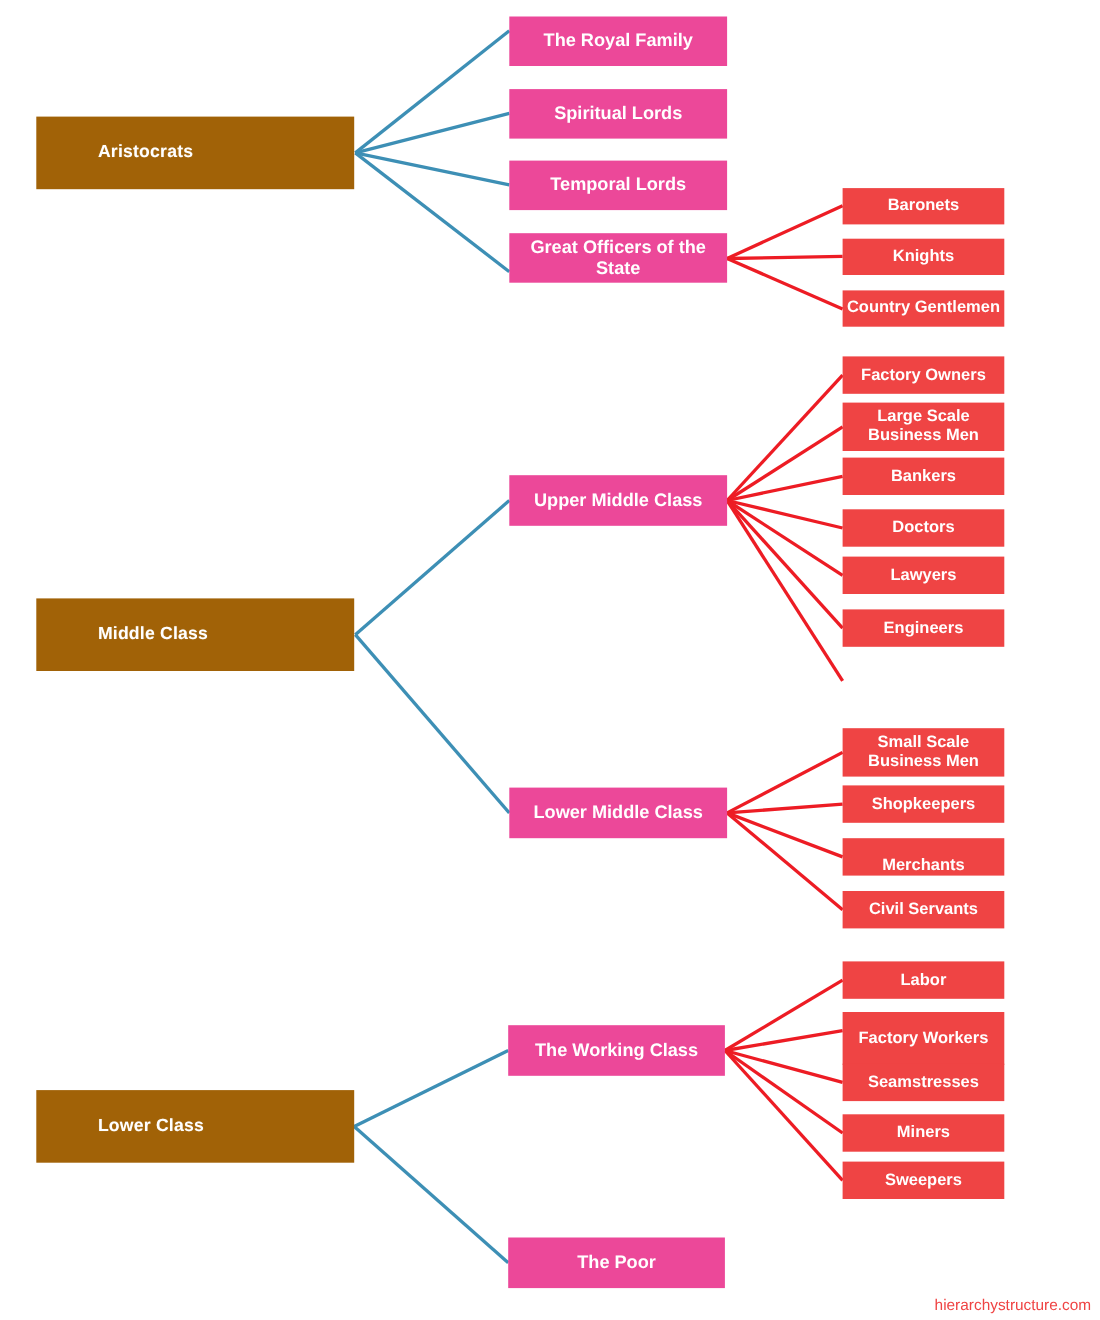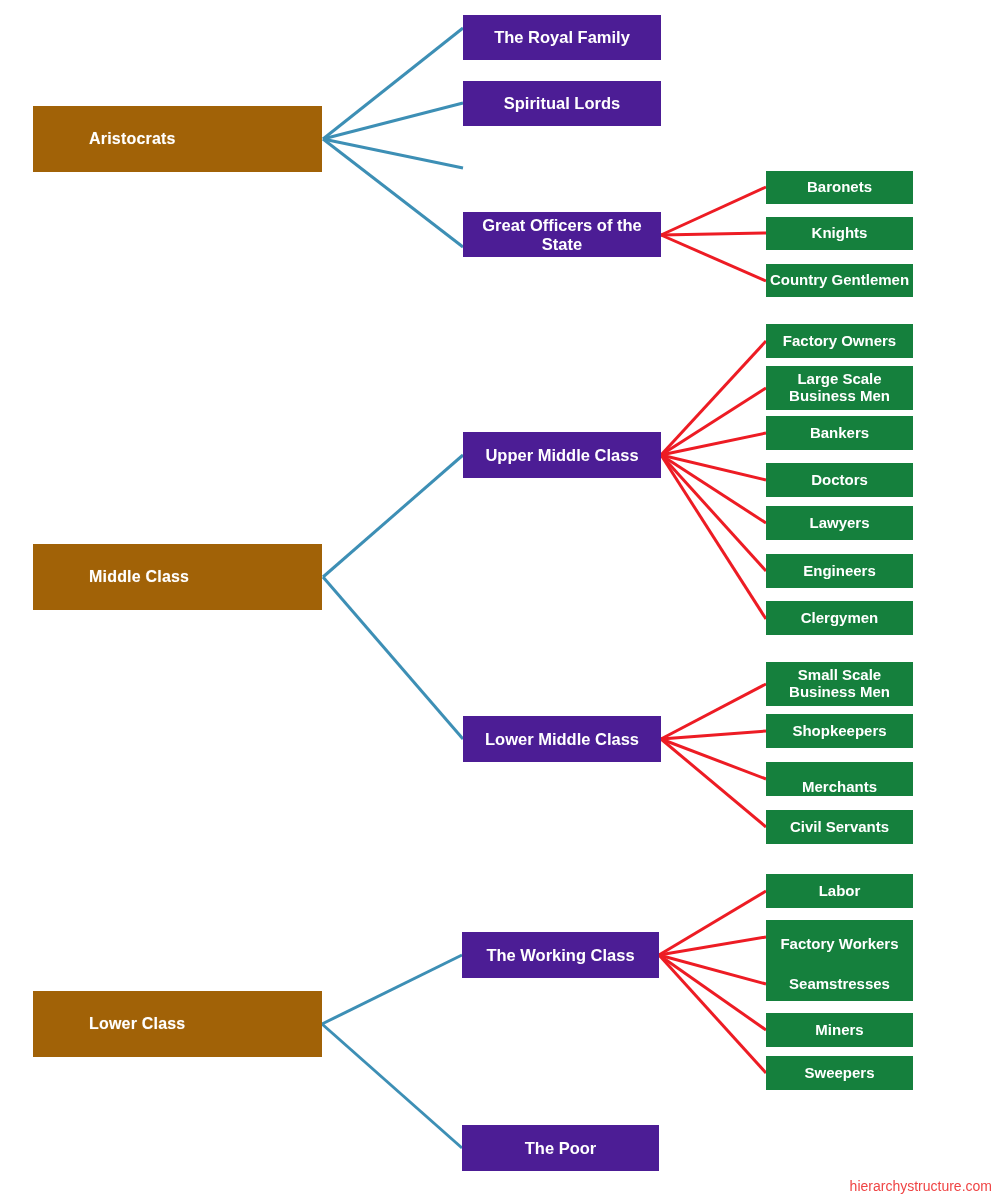--- a/index.html
+++ b/index.html
@@ -40,25 +40,25 @@
   }
   .node.level1 {
     background: #a16207;
     font-size: 16px;
     letter-spacing: 0.2px;
     justify-content: flex-start;
     padding-left: 56px;
     text-shadow: 0 0 1px rgba(255,255,255,0.35);
   }
   .node.level2 {
-    background: #4c1d95;
+    background: #ec4899;
     font-size: 16.5px;
   }
   .node.level3 {
-    background: #15803d;
+    background: #ef4444;
     font-size: 15px;
   }
   .node.tight {
     padding-left: 0;
     padding-right: 0;
   }
   .watermark {
     position: absolute;
     right: 8px;
     bottom: 6px;
@@ -127,20 +127,23 @@
   <div class="node level1" style="left:33px; top:991px; width:289px; height:66px;">
     <span>Lower Class</span>
   </div>
 
   <div class="node level2" style="left:463px; top:15px; width:198px; height:45px;">
     <span>The Royal Family</span>
   </div>
   <div class="node level2" style="left:463px; top:81px; width:198px; height:45px;">
     <span>Spiritual Lords</span>
   </div>
+  <div class="node level2" style="left:463px; top:146px; width:198px; height:45px;">
+    <span>Temporal Lords</span>
+  </div>
   <div class="node level2 tight" style="left:463px; top:212px; width:198px; height:45px;">
     <span>Great Officers of the State</span>
   </div>
 
   <div class="node level3" style="left:766px; top:171px; width:147px; height:33px;">
     <span>Baronets</span>
   </div>
   <div class="node level3" style="left:766px; top:217px; width:147px; height:33px;">
     <span>Knights</span>
   </div>
@@ -167,23 +170,20 @@
   </div>
   <div class="node level3" style="left:766px; top:463px; width:147px; height:34px;">
     <span>Doctors</span>
   </div>
   <div class="node level3" style="left:766px; top:506px; width:147px; height:34px;">
     <span>Lawyers</span>
   </div>
   <div class="node level3" style="left:766px; top:554px; width:147px; height:34px;">
     <span>Engineers</span>
   </div>
-  <div class="node level3" style="left:766px; top:601px; width:147px; height:34px;">
-    <span>Clergymen</span>
-  </div>
 
   <div class="node level3" style="left:766px; top:662px; width:147px; height:44px;">
     <span>Small Scale
 Business Men</span>
   </div>
   <div class="node level3" style="left:766px; top:714px; width:147px; height:34px;">
     <span>Shopkeepers</span>
   </div>
   <div class="node level3" style="left:766px; top:762px; width:147px; height:34px;align-items:flex-end;">
     <span>Merchants</span>

